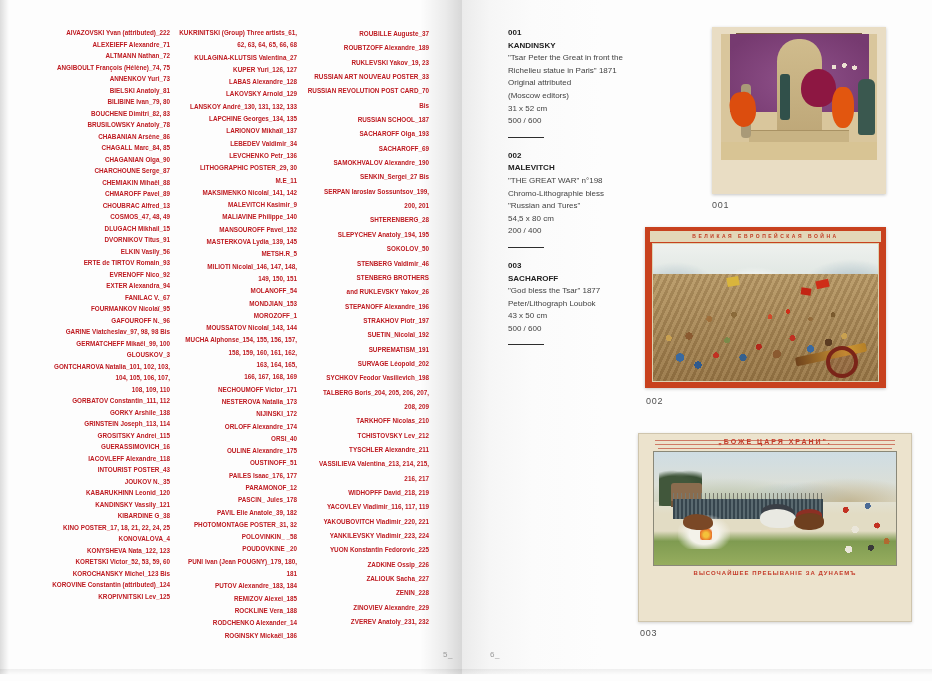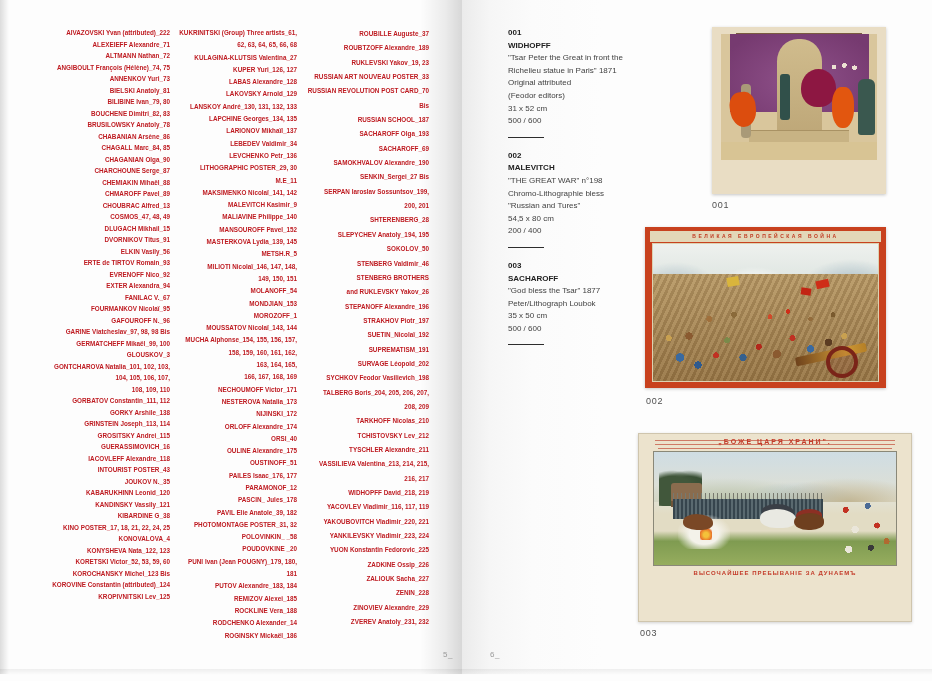--- a/index.html
+++ b/index.html
@@ -298,26 +298,26 @@
       <div class="idx-line">ZALIOUK Sacha_227</div>
       <div class="idx-line">ZENIN_228</div>
       <div class="idx-line">ZINOVIEV Alexandre_229</div>
       <div class="idx-line">ZVEREV Anatoly_231, 232</div>
     </div>
   <div class="pagenum" style="left:443px;top:650px;">5_</div>
 
   <div class="lots">
     <div>
       <div class="lot-line lot-head">001</div>
-      <div class="lot-line lot-head">WIDHOPFF</div>
+      <div class="lot-line lot-head">KANDINSKY</div>
       <div>
           <div class="lot-line">"Tsar Peter the Great in front the</div>
           <div class="lot-line">Richelieu statue in Paris" 1871</div>
           <div class="lot-line">Original attributed</div>
-          <div class="lot-line">(Feodor editors)</div>
+          <div class="lot-line">(Moscow editors)</div>
           <div class="lot-line">31 x 52 cm</div>
           <div class="lot-line">500 / 600</div>
         </div>
       <div class="lot-divider"></div>
     </div>
     <div>
       <div class="lot-line lot-head">002</div>
       <div class="lot-line lot-head">MALEVITCH</div>
       <div>
           <div class="lot-line">"THE GREAT WAR" n°198</div>
@@ -327,21 +327,21 @@
           <div class="lot-line">200 / 400</div>
         </div>
       <div class="lot-divider"></div>
     </div>
     <div>
       <div class="lot-line lot-head">003</div>
       <div class="lot-line lot-head">SACHAROFF</div>
       <div>
           <div class="lot-line">"God bless the Tsar" 1877</div>
           <div class="lot-line">Peter/Lithograph Loubok</div>
-          <div class="lot-line">35 x 50 cm</div>
+          <div class="lot-line">43 x 50 cm</div>
           <div class="lot-line">500 / 600</div>
         </div>
       <div class="lot-divider"></div>
     </div>
   </div>
 
   <div class="fig1">
     <div class="f1-art">
       <div class="f1-purple"></div>
       <div class="f1-monument"></div>

